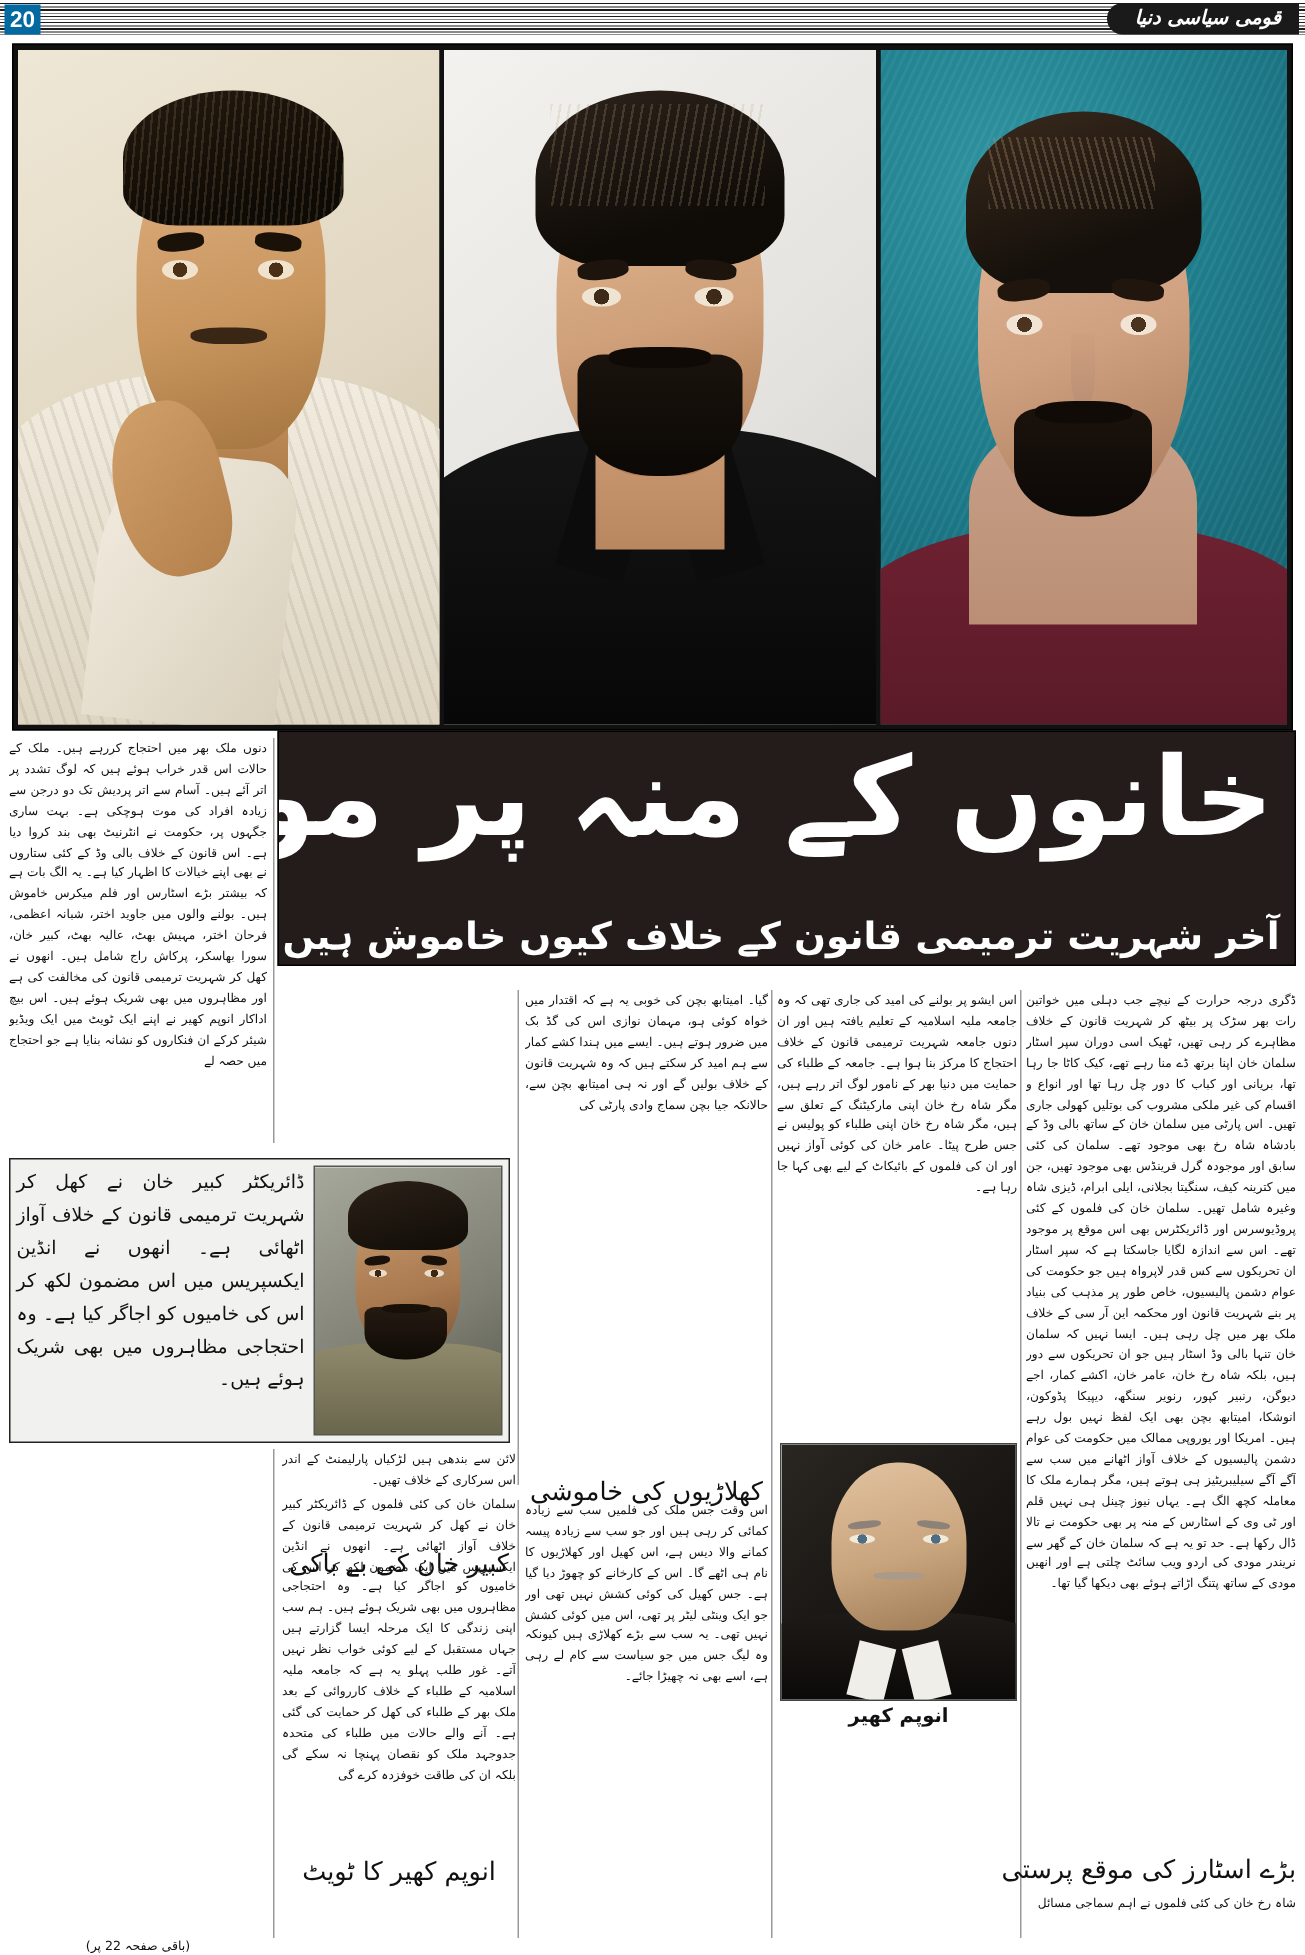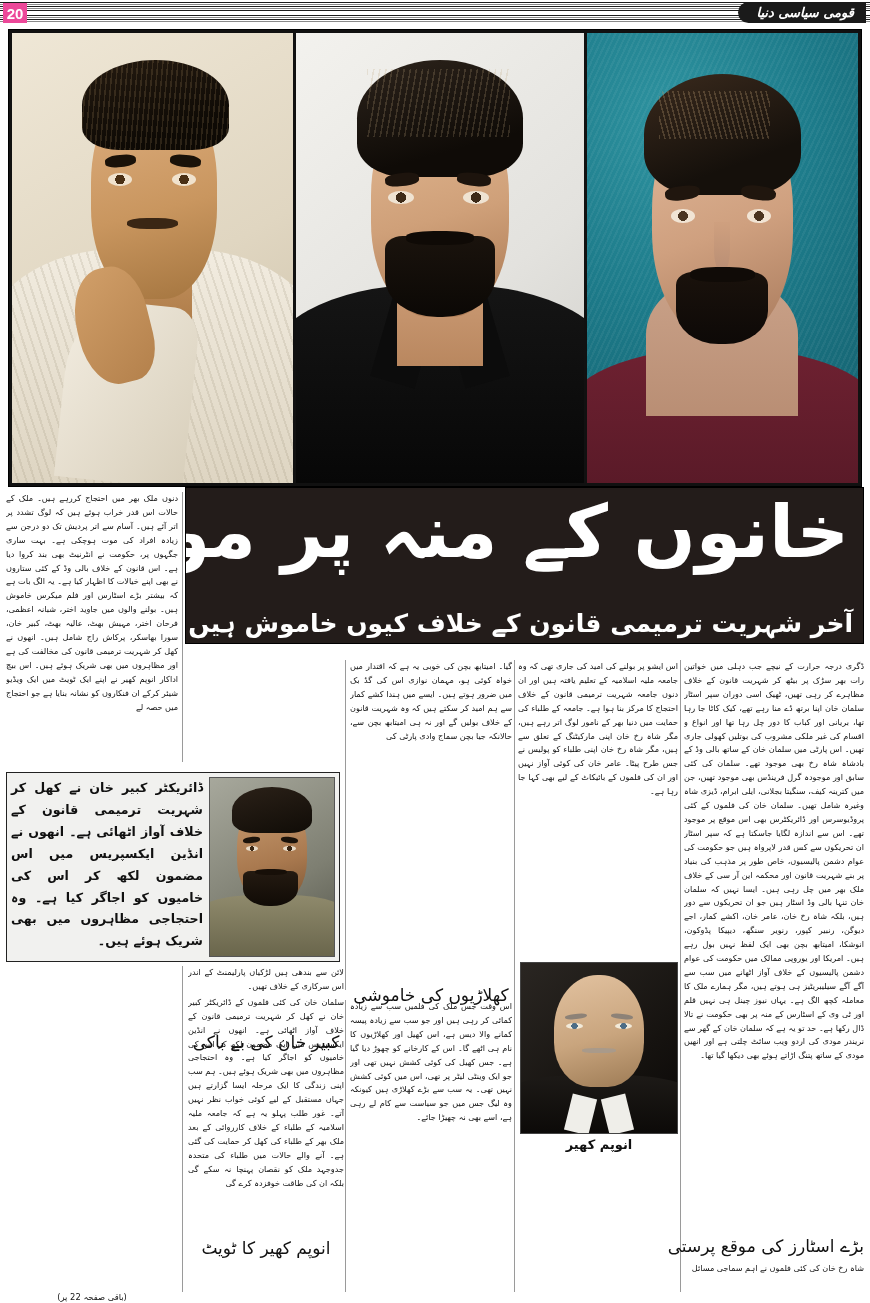--- a/index.html
+++ b/index.html
@@ -20,21 +20,21 @@
     display:flex;align-items:center;
   }
   .mast-stripes{
     position:absolute;left:0;top:2px;right:0;height:21px;
     background:repeating-linear-gradient(to bottom,
       #1b1b1b 0px,#1b1b1b 1px,#ffffff 1px,#ffffff 2.2px,
       #8a8a8a 2.2px,#8a8a8a 3.1px,#ffffff 3.1px,#ffffff 4.2px);
   }
   .page-num{
     position:absolute;left:3px;top:3px;width:24px;height:20px;
-    background:#ec4899;color:#fff;font-weight:bold;font-size:15px;
+    background:#0369a1;color:#fff;font-weight:bold;font-size:15px;
     display:flex;align-items:center;justify-content:center;
     font-family:"Liberation Sans",sans-serif;
     z-index:4;
   }
   .mast-left-pill{
     position:absolute;left:28px;top:2px;height:21px;
     background:#1a1a1a;color:#fff;
     border-radius:0 11px 11px 0;
     padding:0 16px 0 10px;
     display:flex;align-items:center;
@@ -207,21 +207,21 @@
   #col-right     {left:684px;top:660px; width:180px; height:560px;}
   #col-right-2   {left:684px;top:1262px;width:180px; height:32px;}
 
   
   .quote-box{
     position:absolute;left:6px;top:772px;width:334px;height:190px;
     border:1px solid #222;background:#f1f1ef;box-sizing:border-box;
     padding:4px;display:flex;flex-direction:row-reverse;gap:6px;
   }
   .quote-text{
-    flex:1;font-size:12.6px;line-height:1.74;font-weight:bold;
+    flex:1;font-size:12.6px;line-height:1.74;font-weight:normal;
     text-align:justify;text-align-last:right;direction:rtl;color:#111;
     font-family:"DejaVu Sans",sans-serif;
   }
   .quote-photo{
     width:124px;height:178px;position:relative;overflow:hidden;
     border:1px solid #555;flex:0 0 124px;
   }
   .kk-bg{position:absolute;inset:0;background:linear-gradient(150deg,#a7a89c,#7e7f72 60%,#55564b);}
   .kk-jacket{position:absolute;left:-16%;bottom:0;width:132%;height:34%;
     background:linear-gradient(#8f8a6c,#6a664c);border-radius:40% 40% 0 0;}

